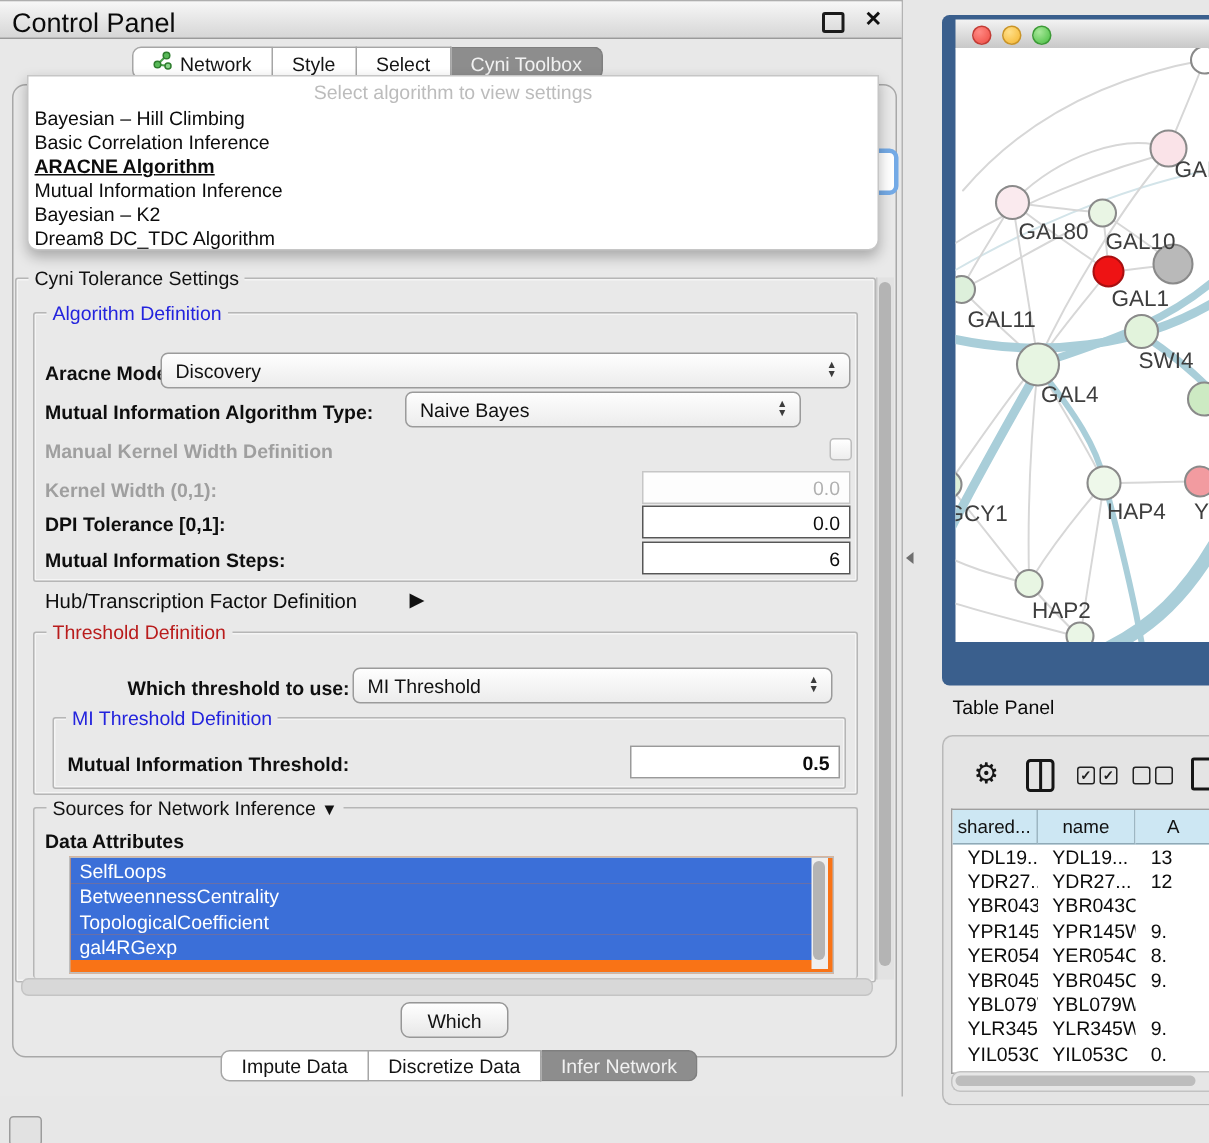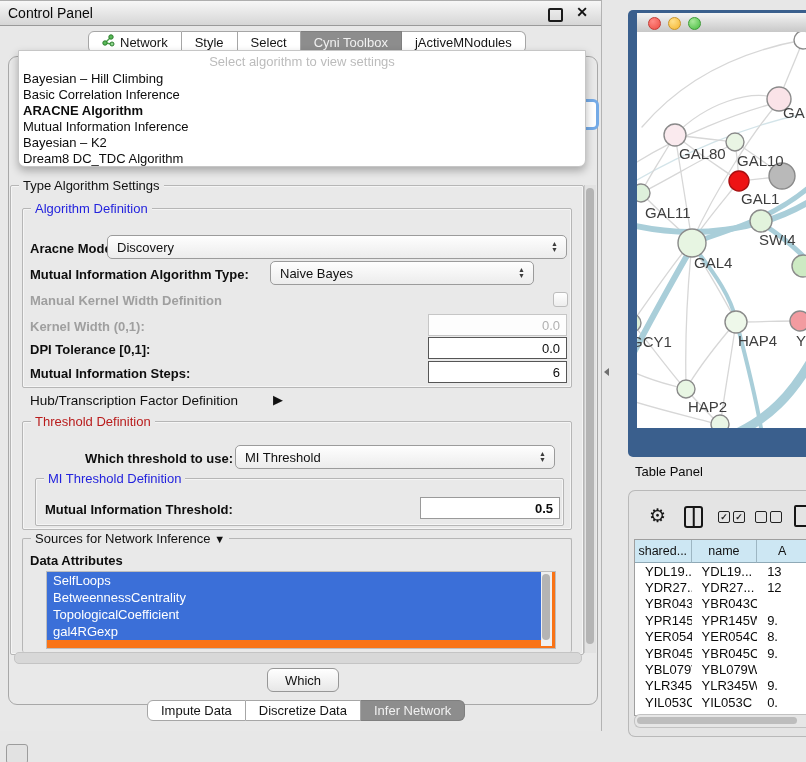--- a/index.html
+++ b/index.html
@@ -5,21 +5,21 @@
   html,body{margin:0;padding:0;}
   body{width:806px;height:762px;overflow:hidden;background:#e7e7e7;
        font-family:"Liberation Sans", sans-serif;-webkit-font-smoothing:antialiased;}
   #screen{position:relative;width:806px;height:762px;}
 
   
   .cp-window{position:absolute;left:0;top:8;width:601px;height:730px;background:#e8e8e8;
              border-right:1px solid #b3b3b3;border-top:1px solid #aeaeae;}
   .cp-titlebar{position:absolute;left:0;top:0;width:100%;height:24px;
                background:linear-gradient(#f7f7f7,#d6d6d6);border-bottom:1px solid #9a9a9a;}
-  .cp-title{position:absolute;left:8px;top:4px;font-size:14px;color:#0a0a0a;}
+  .cp-title{position:absolute;left:8px;top:4px;font-size:18px;color:#0a0a0a;}
   .win-float{position:absolute;right:38px;top:7px;width:11px;height:10px;border:2px solid #1a1a1a;border-radius:2px;}
   .win-close{position:absolute;right:13px;top:3px;font-size:14px;font-weight:bold;color:#111;}
 
   
   .tabbar{position:absolute;display:flex;height:22px;z-index:5;}
   .tab{display:flex;align-items:center;gap:5px;padding:0 13px;background:#fff;
        border:1px solid #a6a6a6;border-left:none;font-size:13px;color:#141414;white-space:nowrap;}
   .tab:first-child{border-left:1px solid #a6a6a6;border-radius:6px 0 0 6px;}
   .tab:last-child{border-radius:0 6px 6px 0;}
   .tab.sel{background:#8d8d8d;color:#f1f1f1;border-color:#7f7f7f;}
@@ -32,21 +32,21 @@
   .ghost-focus{position:absolute;left:578px;top:98px;width:15px;height:25px;background:#fff;
                border:3px solid #74aae6;border-radius:6px;}
 
   
   .popup{position:absolute;left:18px;top:57px;width:566px;height:115px;background:#fff;
          border:1px solid #c6c6c6;border-radius:0 0 7px 7px;
          box-shadow:0 4px 9px rgba(0,0,0,.28);z-index:50;}
   .popup-ph{position:absolute;left:0;top:3px;width:100%;text-align:center;color:#bcbcbc;font-size:13px;}
   .popup-items{position:absolute;left:4px;top:20px;right:4px;}
   .popup-item{font-size:13px;color:#0c0c0c;height:16px;line-height:16px;white-space:nowrap;}
-  .popup-item.bold{font-weight:bold;}
+  .popup-item.bold{font-weight:bold;text-decoration:underline;}
 
   
   .grp{position:absolute;border:1px solid #b6b6b6;border-radius:2px;
        box-shadow:inset 0 0 0 1px rgba(255,255,255,.55);}
   .legend{position:absolute;top:-8px;left:8px;background:#e9e9e9;padding:0 4px;
           font-size:13px;color:#111;white-space:nowrap;}
   .legend.blue{color:#2323dd;}
   .legend.green{color:#b91c1c;}
 
   .lbl{position:absolute;font-size:13px;font-weight:bold;color:#0e0e0e;white-space:nowrap;}
@@ -149,44 +149,41 @@
       </div>
       <div class="tab">
         <span>Style</span>
       </div>
       <div class="tab">
         <span>Select</span>
       </div>
       <div class="tab sel">
         <span>Cyni Toolbox</span>
       </div>
-      <div class="tab">
-        <span>jActiveMNodules</span>
-      </div>
     </div>
 
     <div class="main-panel">
       <div class="ghost-combo"></div>
     </div>
     <div class="ghost-focus"></div>
 
     <div class="popup" style="left:18px;top:49px;">
       <div class="popup-ph">Select algorithm to view settings</div>
       <div class="popup-items" id="popup-items">
           <div class="popup-item">Bayesian – Hill Climbing</div>
           <div class="popup-item">Basic Correlation Inference</div>
           <div class="popup-item bold">ARACNE Algorithm</div>
           <div class="popup-item">Mutual Information Inference</div>
           <div class="popup-item">Bayesian – K2</div>
           <div class="popup-item">Dream8 DC_TDC Algorithm</div>
         </div>
     </div>
 
     <div class="grp" style="left:10px;top:184px;width:572px;height:468px;background:#e9e9e9;">
-      <span class="legend">Type Algorithm Settings</span>
+      <span class="legend">Cyni Tolerance Settings</span>
     </div>
     <div class="vscroll" style="left:584px;top:184px;height:468px;">
       <div class="vthumb" style="top:3px;height:456px;"></div>
     </div>
 
     <div class="grp" style="left:22px;top:207px;width:548px;height:178px;">
       <span class="legend blue">Algorithm Definition</span>
     </div>
     <span class="lbl" style="left:30px;top:240px;">Aracne Mode:</span>
     <div class="combo" style="left:107px;top:234px;width:460px;">

